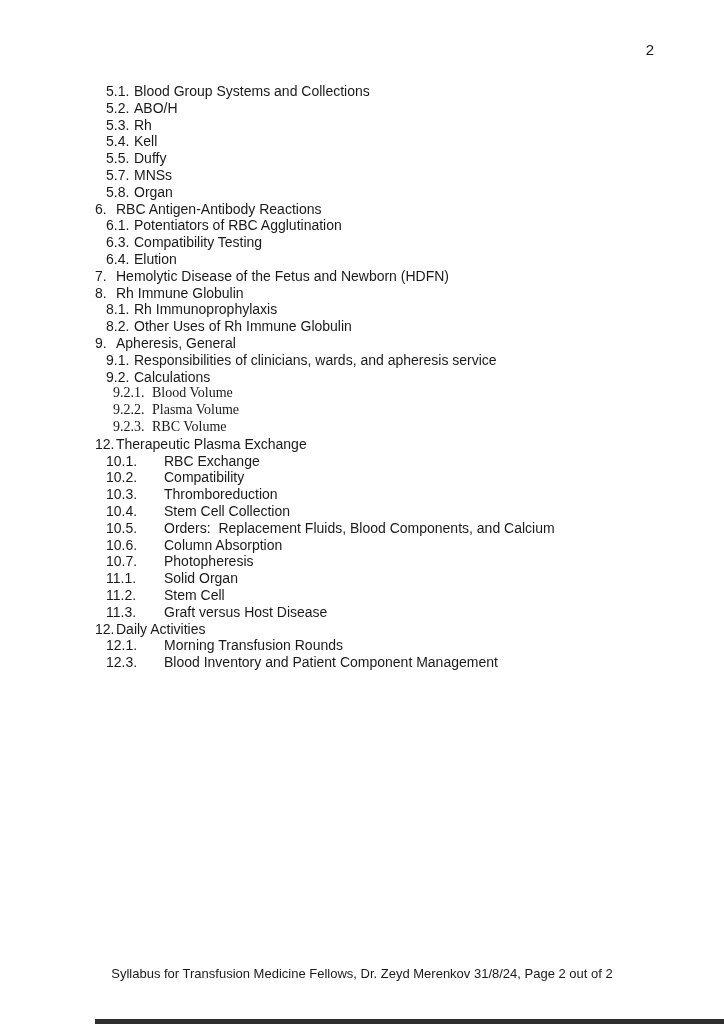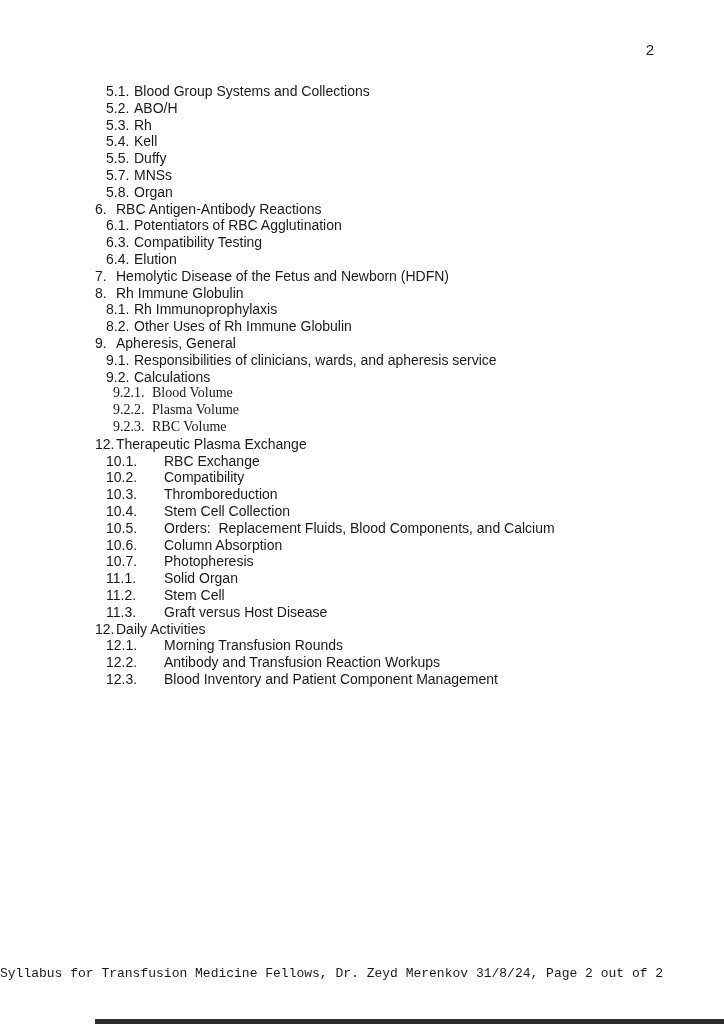--- a/index.html
+++ b/index.html
@@ -39,23 +39,23 @@
   .level-2 .num   { min-width: 28px; }
   .level-2.tab      { }
   .level-2.tab .num { min-width: 58px; }
   .level-3        { padding-left: 97px; font-family: Liberation Serif, serif; }
   .level-3 .num   { min-width: 39px; }
   .footer {
     position: absolute;
     top: 966px;
     left: 0;
     right: 0;
+    text-align: center;
     font-size: 13px;
     line-height: 15px;
-    font-family: Liberation Mono, monospace;
   }
   .bottom-bar {
     position: absolute;
     left: 95px;
     right: 0;
     bottom: 0;
     height: 5px;
   }
 </style>
 </head>
@@ -93,21 +93,20 @@
       <div class="row level-2 tab"><span class="num">10.3.</span><span class="txt">Thromboreduction</span></div>
       <div class="row level-2 tab"><span class="num">10.4.</span><span class="txt">Stem Cell Collection</span></div>
       <div class="row level-2 tab"><span class="num">10.5.</span><span class="txt">Orders:  Replacement Fluids, Blood Components, and Calcium</span></div>
       <div class="row level-2 tab"><span class="num">10.6.</span><span class="txt">Column Absorption</span></div>
       <div class="row level-2 tab"><span class="num">10.7.</span><span class="txt">Photopheresis</span></div>
       <div class="row level-2 tab"><span class="num">11.1.</span><span class="txt">Solid Organ</span></div>
       <div class="row level-2 tab"><span class="num">11.2.</span><span class="txt">Stem Cell</span></div>
       <div class="row level-2 tab"><span class="num">11.3.</span><span class="txt">Graft versus Host Disease</span></div>
       <div class="row level-1"><span class="num">12.</span><span class="txt">Daily Activities</span></div>
       <div class="row level-2 tab"><span class="num">12.1.</span><span class="txt">Morning Transfusion Rounds</span></div>
-      <div class="row level-2 tab"><span class="num">12.2.</span><span class="txt">Antibody and Transfusion Reaction Workups</span></div>
       <div class="row level-2 tab"><span class="num">12.3.</span><span class="txt">Blood Inventory and Patient Component Management</span></div>
     </div>
 
   <div class="footer">Syllabus for Transfusion Medicine Fellows, Dr. Zeyd Merenkov 31/8/24, Page 2 out of 2</div>
 
   <div class="bottom-bar" style="background: rgb(46, 46, 46);"></div>
 
 </div>
 
 </body></html>

